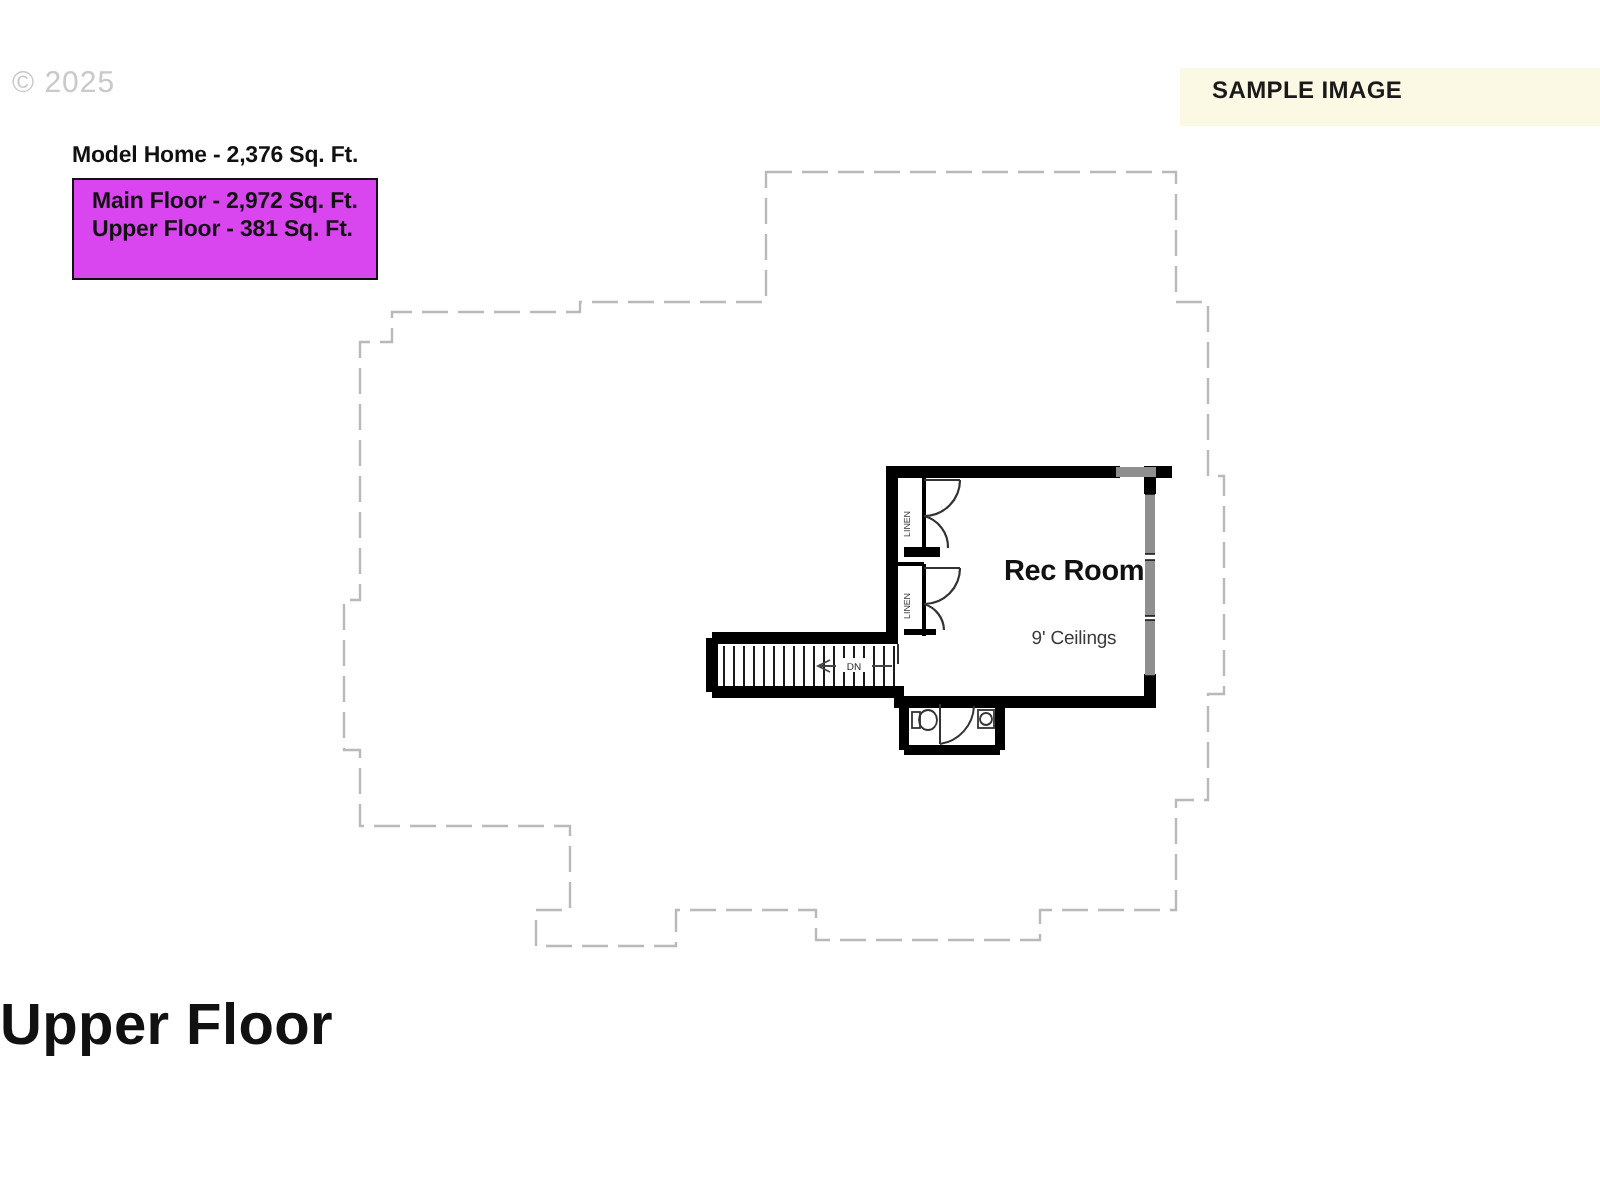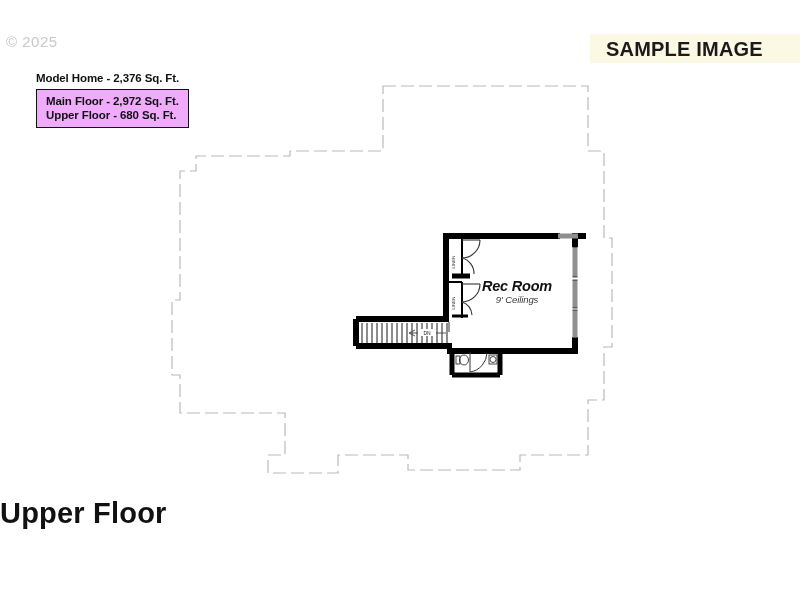--- a/index.html
+++ b/index.html
@@ -39,21 +39,21 @@
     left: 590px;
     top: 34px;
     width: 210px;
     height: 29px;
     background: #fbf8e3;
   }
   #sample-banner-label {
     position: absolute;
     left: 16px;
     top: 4px;
-    font-size: 20px;
+    font-size: 12px;
     font-weight: bold;
     letter-spacing: 0.2px;
     color: #1a1a1a;
     white-space: nowrap;
   }
 
   
   #area-legend {
     position: absolute;
     left: 36px;
@@ -62,23 +62,23 @@
   #model-home-total {
     font-size: 11.5px;
     font-weight: bold;
     color: #111111;
     white-space: nowrap;
     letter-spacing: -0.1px;
   }
   #area-box {
     margin-top: 5px;
     border: 1.4px solid #111111;
-    padding: 4px 9px 5px 9px;
+    padding: 4px 9px 17px 9px;
     display: inline-block;
-    background: #f0abfc;
+    background: #d946ef;
   }
   .area-line {
     font-size: 11.5px;
     font-weight: bold;
     color: #111111;
     white-space: nowrap;
     line-height: 14px;
     letter-spacing: -0.1px;
   }
 
@@ -87,38 +87,38 @@
     position: absolute;
     left: 0;
     top: 0;
     width: 800px;
     height: 600px;
   }
 
   
   #rec-room-label {
     position: absolute;
-    left: 458px;
+    left: 478px;
     top: 278px;
     width: 118px;
     text-align: center;
-    font-style: italic;
   }
   #rec-room-name {
     font-size: 14.5px;
     font-weight: bold;
     color: #111111;
     letter-spacing: -0.2px;
     line-height: 16px;
   }
   #rec-room-ceilings {
     font-size: 9.5px;
     color: #3a3a3a;
     line-height: 12px;
     letter-spacing: -0.1px;
+    margin-top: 20px;
   }
 
   
   #floor-title {
     position: absolute;
     left: 0;
     top: 497px;
     width: 800px;
     font-size: 29px;
     font-weight: bold;
@@ -134,21 +134,21 @@
   <div id="copyright">© 2025</div>
 
   <div id="sample-banner">
     <div id="sample-banner-label">SAMPLE IMAGE</div>
   </div>
 
   <div id="area-legend">
     <div id="model-home-total">Model Home - 2,376 Sq. Ft.</div>
     <div id="area-box">
       <div class="area-line">Main Floor - 2,972 Sq. Ft.</div>
-      <div class="area-line">Upper Floor - 680 Sq. Ft.</div>
+      <div class="area-line">Upper Floor - 381 Sq. Ft.</div>
     </div>
   </div>
 
   <svg id="plan-drawing" viewBox="0 0 800 600">
 
     <g fill="none" stroke="#b9b9b9" stroke-width="1.2" stroke-dasharray="13 5">
       <path d="M 383 86
                L 588 86
                L 588 151
                L 604 151

